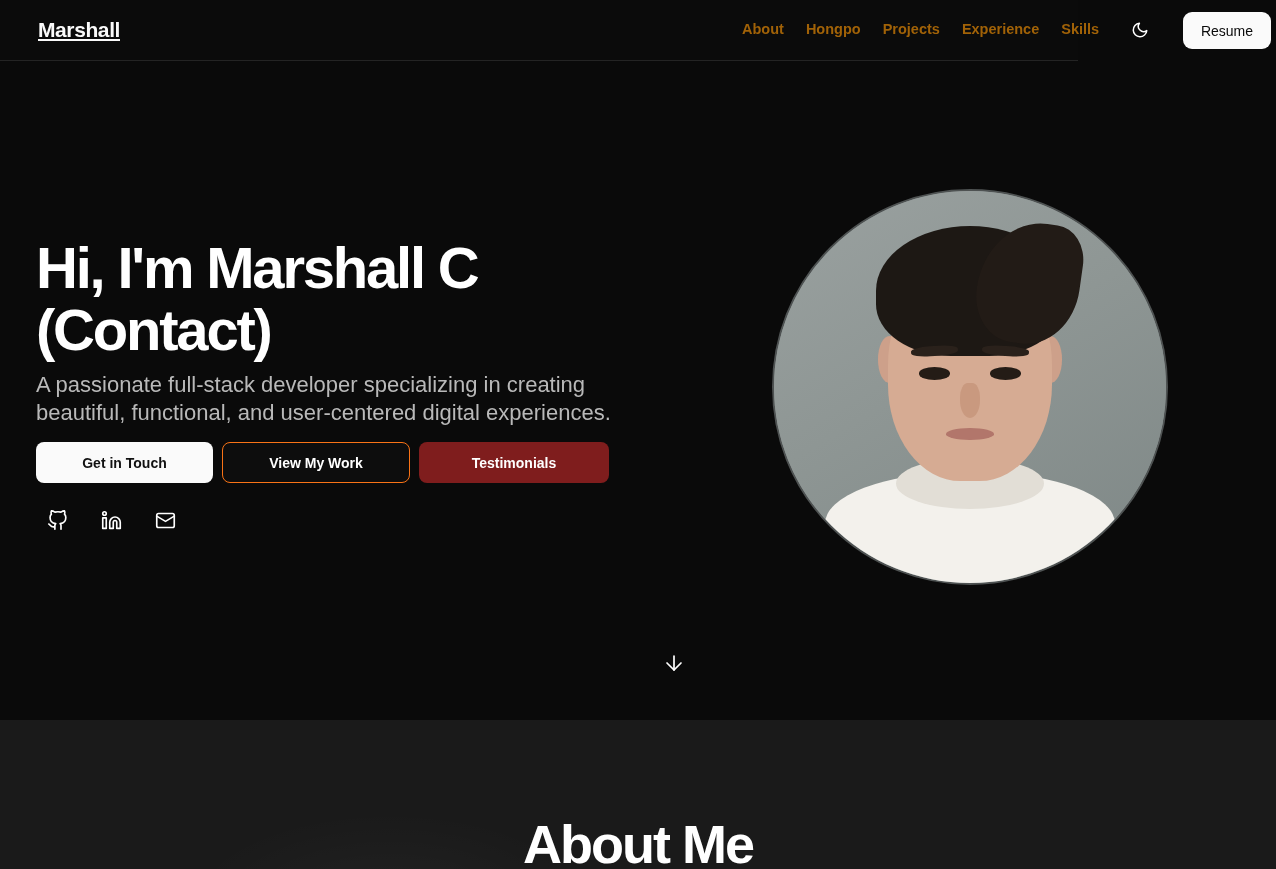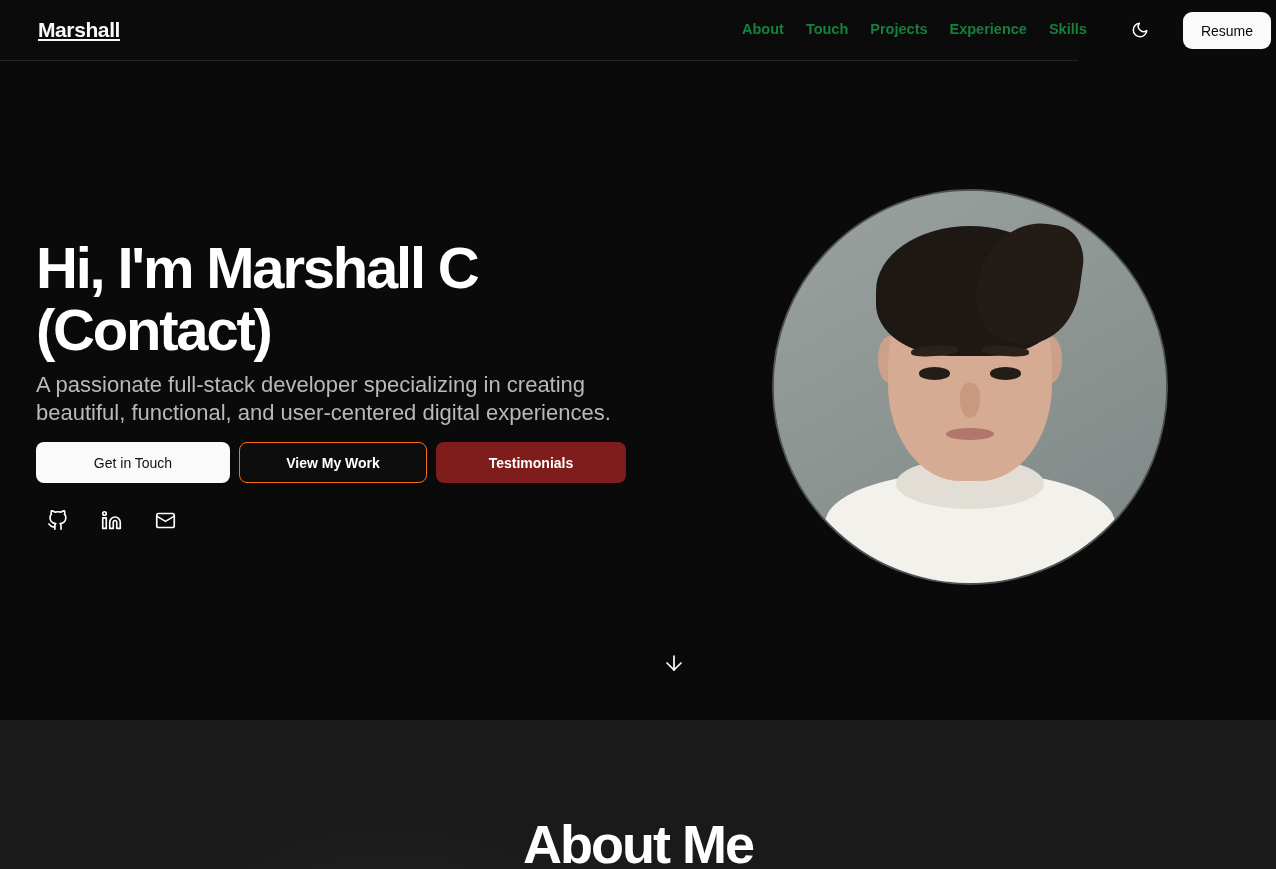--- a/index.html
+++ b/index.html
@@ -22,21 +22,21 @@
   .brand{
     position:absolute; left:38px; top:18px;
     font-size:21px; font-weight:bold; color:#fafafa;
     letter-spacing:-0.4px;
   }
   .nav{
     position:absolute; left:742px; top:21px;
     display:flex; align-items:center; gap:0;
   }
   .nav-link{
-    font-size:14.5px; font-weight:bold; color:#15803d;
+    font-size:14.5px; font-weight:bold; color:#a16207;
     text-decoration:none; white-space:nowrap;
   }
   .nav-gap-1{ margin-right:22px; }
   .theme-toggle{
     position:absolute; left:1126px; top:17px;
     width:28px; height:28px;
     display:flex; align-items:center; justify-content:center;
     background:transparent; border:none; cursor:pointer;
   }
   .resume-btn{
@@ -74,22 +74,22 @@
     display:flex; gap:9px;
   }
   .btn{
     height:41px; border-radius:8px;
     font-size:14px; font-weight:bold;
     display:flex; align-items:center; justify-content:center;
     cursor:pointer; font-family:"Liberation Sans", sans-serif;
     white-space:nowrap;
   }
   .btn-primary{
-    width:194px; background:#fafafa; color:#111111;
-    border:none; font-weight:normal;
+    width:177px; background:#fafafa; color:#111111;
+    border:none; font-weight:bold;
   }
   .btn-outline{
     width:188px; background:#0d0d0d; color:#ffffff;
     border:1px solid #f97316;
   }
   .btn-muted{
     width:190px; background:#7f1d1d; color:#ffffff;
     border:none;
   }
   .social-row{
@@ -200,21 +200,21 @@
   }
 </style>
 </head>
 <body>
 
 <header class="site-header">
   <a class="brand" href="#">Marshall</a>
 
   <nav class="nav">
     <a class="nav-link nav-gap-1" href="#">About</a>
-    <a class="nav-link nav-gap-1" href="#">Touch</a>
+    <a class="nav-link nav-gap-1" href="#">Hongpo</a>
     <a class="nav-link nav-gap-1" href="#">Projects</a>
     <a class="nav-link nav-gap-1" href="#">Experience</a>
     <a class="nav-link" href="#">Skills</a>
   </nav>
 
   <button class="theme-toggle">
     <span>
       <svg width="18" height="18" viewBox="0 0 24 24" fill="none" stroke="#ffffff" stroke-width="2" stroke-linecap="round" stroke-linejoin="round">
         <path d="M21 12.79A9 9 0 1 1 11.21 3 7 7 0 0 0 21 12.79z"></path>
       </svg>

